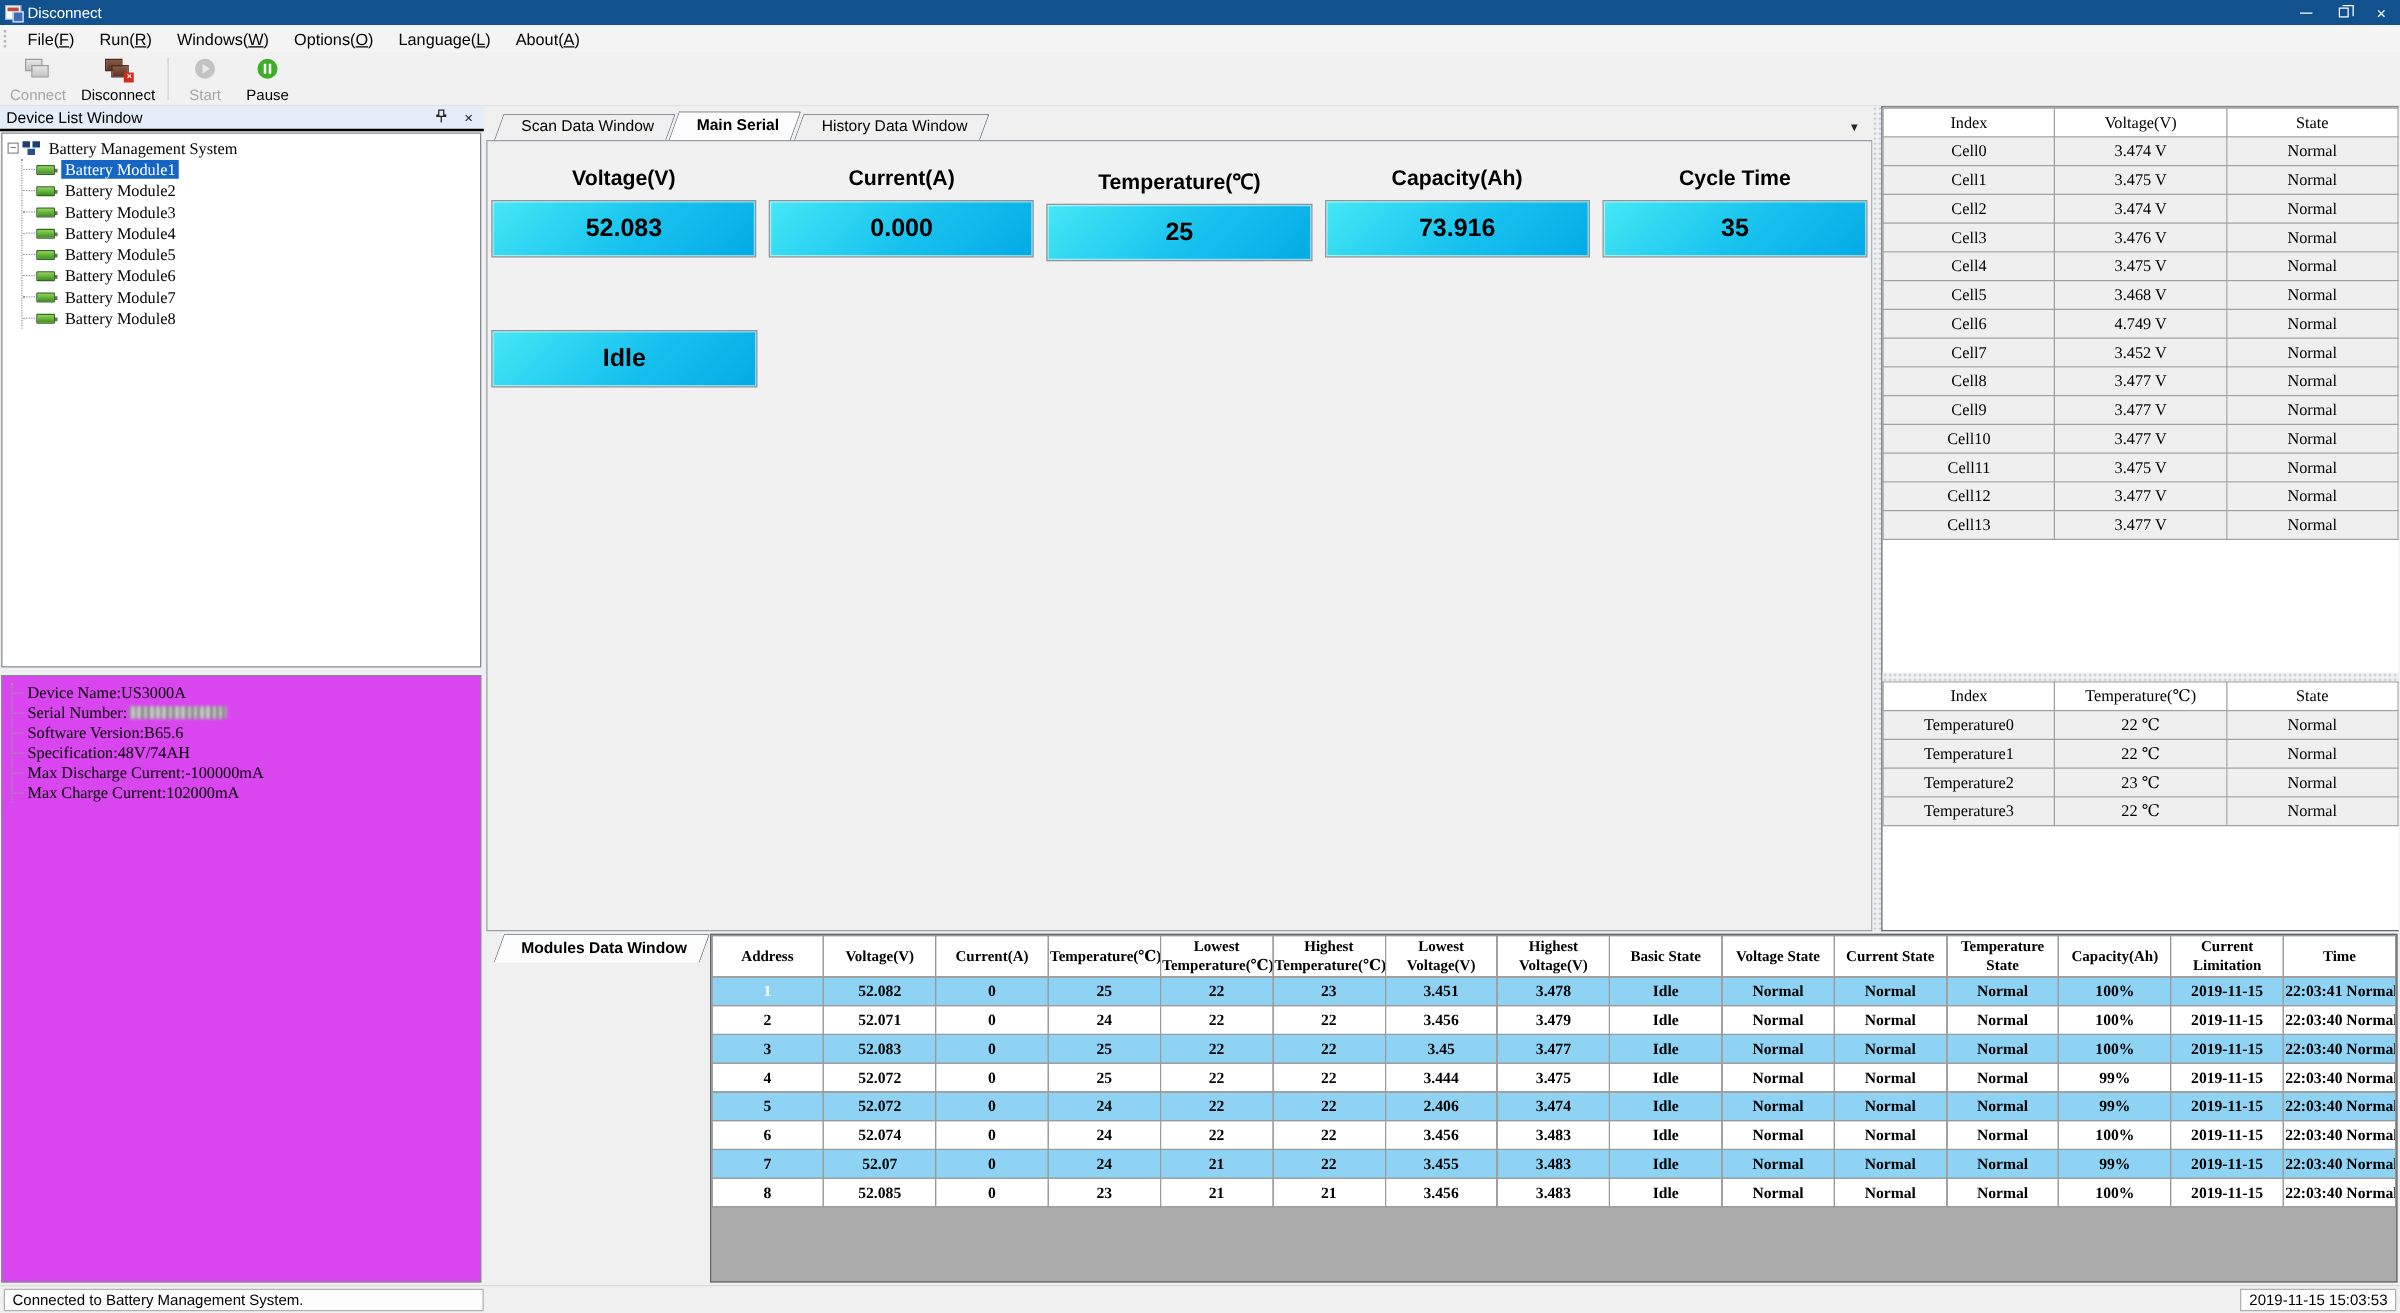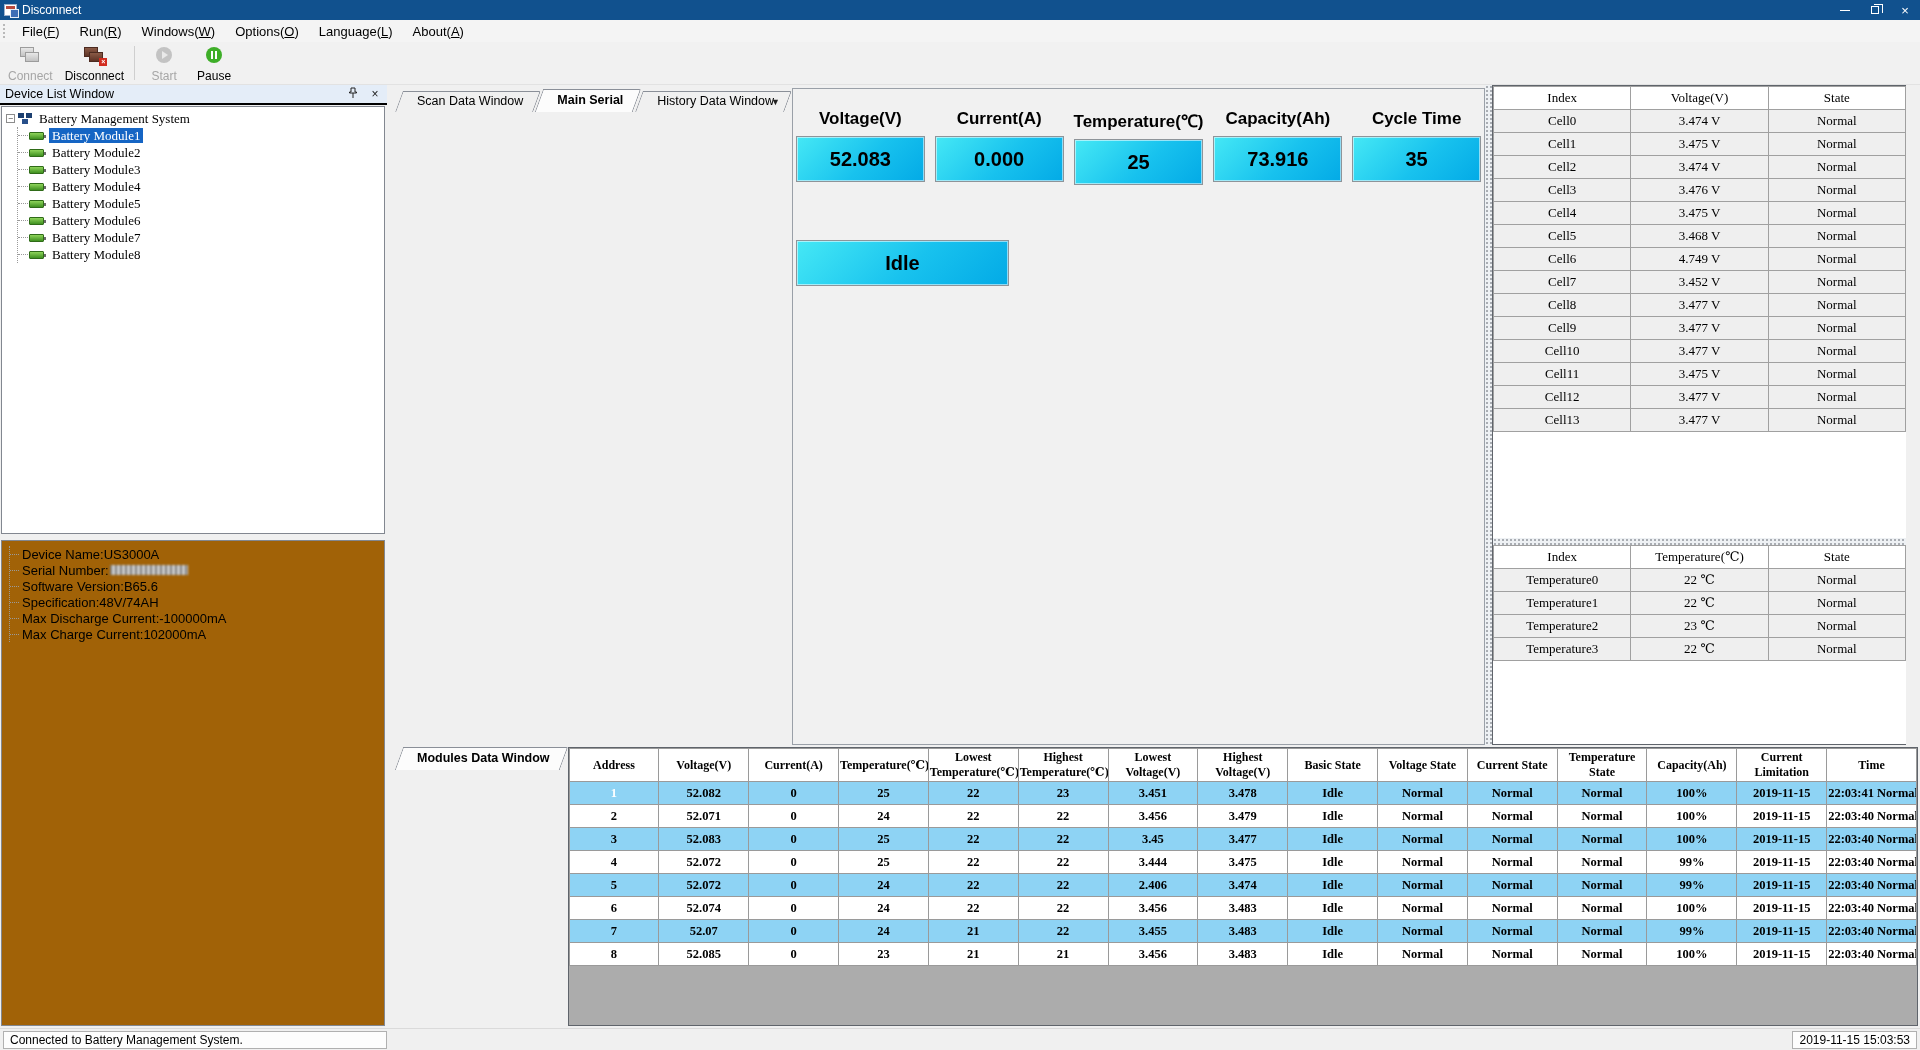--- a/index.html
+++ b/index.html
@@ -61,53 +61,53 @@
   .neticon{width:14px;height:11px;flex:none;margin-right:4px;background:
      linear-gradient(#1c3f70,#1c3f70) 0px 0px/6px 5px no-repeat,
      linear-gradient(#1c3f70,#1c3f70) 8px 0px/6px 5px no-repeat,
      linear-gradient(#274f8a,#274f8a) 4px 6px/6px 5px no-repeat}
   .tree-children{margin-left:13px;border-left:1px dotted #9a9a9a}
   .tconn{width:10px;border-top:1px dotted #9a9a9a;flex:none;margin-right:1px}
   .bat{width:15px;height:8px;background:linear-gradient(#8ed45a,#3f9020);border:1px solid #2f6b18;border-radius:1px;position:relative;flex:none;margin-right:5px}
   .bat::after{content:'';position:absolute;right:-3px;top:2px;width:2px;height:3px;background:#6a6a6a}
   .tlabel{padding:0 3px;line-height:15px}
   .tlabel.selected{background:var(--sel);color:#fff}
-  .infobox{flex:1;background:#a16207;border:1px solid #828790;margin:6px 2px 2px 1px;padding:5px 2px;font-family:Liberation Sans, sans-serif;font-size:13px;overflow:hidden}
+  .infobox{flex:1;background:#d946ef;border:1px solid #828790;margin:6px 2px 2px 1px;padding:5px 2px;font-family:Liberation Serif, serif;font-size:13px;overflow:hidden}
   .infolist{margin-left:5px;border-left:1px dotted #9a9a9a}
   .iline{display:flex;align-items:center;height:16px;white-space:nowrap}
   .iconn{width:9px;border-top:1px dotted #9a9a9a;flex:none;margin-right:3px}
   .redact{display:inline-block;width:78px;height:10px;margin-left:1px;background:repeating-linear-gradient(90deg,#7d7d7d 0 2px,#cfcfcf 2px 5px);filter:blur(1.2px)}
 
   
   .rightarea{flex:1;display:flex;flex-direction:column;min-width:0}
   .toprow{height:660px;flex:none;display:flex;min-width:0}
 
   
-  .center{flex:1;display:flex;flex-direction:row;min-width:0;padding-top:3px}
+  .center{flex:1;display:flex;flex-direction:column;min-width:0;padding-top:3px}
   .tabstrip{height:24px;flex:none;display:flex;align-items:flex-end;padding-left:12px;position:relative}
   .tab{position:relative;height:21px;padding:0 14px 0 18px;margin-right:2px;cursor:default}
   .tab::before{content:'';position:absolute;inset:0;background:#f0f0f0;border:1px solid #8a8f98;border-bottom:none;transform:skewX(-20deg);border-top-right-radius:2px}
   .tab.active{height:23px;z-index:2;font-weight:bold}
   .tab.active::before{background:#fcfcfc}
   .tab .tx{position:relative;z-index:1;font-size:12.5px;line-height:21px}
   .tab.active .tx{line-height:23px}
   .tabmenu{position:absolute;right:10px;bottom:5px;font-size:9px;color:#222;cursor:default}
   .tabpage{flex:1;border:1px solid #9aa0a8;background:#f1f1f1;margin:0 0 0 2px;padding:0 3px;overflow:hidden}
   .metricrow{display:flex;gap:10px;margin-top:20px}
   .metric{flex:1;text-align:center}
   .metric .mlabel{font-size:17px;font-weight:bold;margin-bottom:7px}
   .cyanbox{height:46px;background:linear-gradient(135deg,var(--grad1) 0%,#18c2ee 55%,var(--grad2) 100%);border:1px solid #8e9499;box-shadow:inset 0 0 0 1px rgba(255,255,255,.55);display:flex;align-items:center;justify-content:center;font-size:20px;font-weight:bold}
   .idlerow{margin-top:55px;display:flex}
   .idlebox{width:213px}
 
   
   .vsplit{width:7px;flex:none;background-color:#eef1f4;background-image:radial-gradient(#a9adb3 26%,transparent 30%);background-size:4px 4px;cursor:col-resize}
 
   
-  .rightpanel{width:414px;flex:none;background:#fff;border:1px solid #5f646b;border-right:none;display:flex;flex-direction:column;margin-right:14px}
+  .rightpanel{width:414px;flex:none;background:#fff;border:1px solid #5f646b;border-right:none;display:flex;flex-direction:column;margin-right:1px}
   .cellwrap{height:452px;flex:none;overflow:hidden}
   .hsplit{height:7px;flex:none;background-color:#eef1f4;background-image:radial-gradient(#a9adb3 26%,transparent 30%);background-size:4px 4px;cursor:row-resize}
   .tempwrap{flex:1;overflow:hidden}
   table.grid{width:100%;border-collapse:collapse;table-layout:fixed;font-family:"Liberation Serif","DejaVu Serif",serif;font-size:13px}
   table.grid th,table.grid td{border:1px solid #a0a0a0;height:23px;text-align:center;padding:0 2px;overflow:hidden;white-space:nowrap}
   table.grid th{background:#fff;font-weight:normal}
   table.grid td{background:#efefef}
 
   
   .bottompanel{flex:1;display:flex;min-height:0;padding-top:2px}

